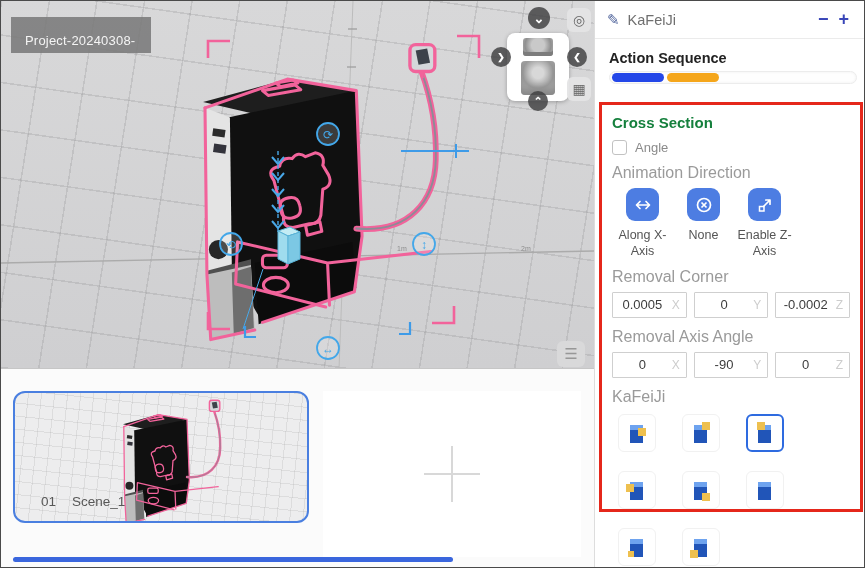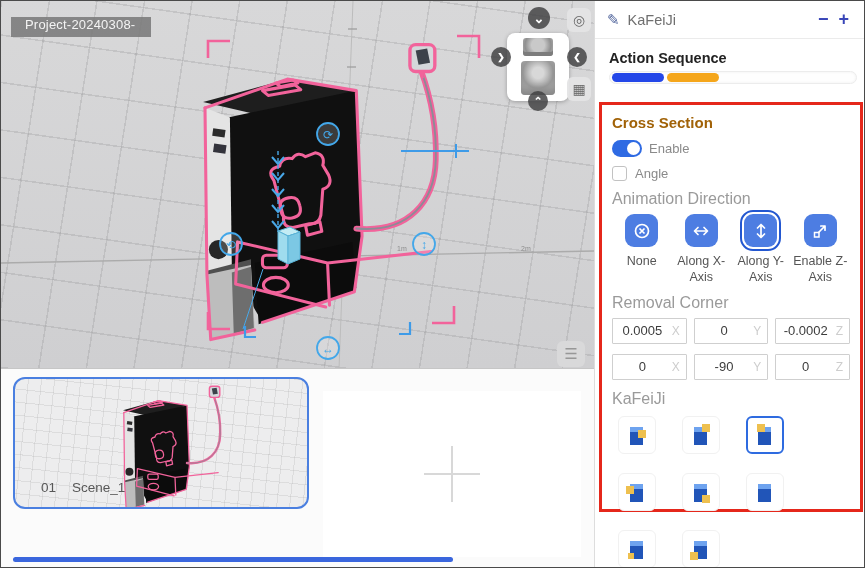--- a/index.html
+++ b/index.html
@@ -7,41 +7,41 @@
   .app { position:relative; width:865px; height:568px; border:1px solid #4a4a4a; overflow:hidden; background:#fff; }
 
   
   .left { position:absolute; left:0; top:0; width:593px; height:566px; }
   .viewport { position:absolute; left:0; top:0; width:593px; height:368px; overflow:hidden;
     background:
       repeating-linear-gradient(99deg, rgba(150,150,152,.30) 0 1.5px, transparent 1.5px 47px),
       repeating-linear-gradient(8deg, rgba(150,150,152,.30) 0 1.5px, transparent 1.5px 47px),
       linear-gradient(#d8d8d9,#cfcfd1);
     border-bottom:1px solid #c6c6c6; }
-  .project-label { position:absolute; left:10px; top:16px; padding:0 16px 5px 14px;
+  .project-label { position:absolute; left:10px; top:16px; padding:16px 16px 5px 14px;
     background:rgba(122,122,122,.88); color:#f4f4f4; font-size:13px; letter-spacing:.2px; z-index:5; }
   .scene-svg { position:absolute; left:0; top:0; z-index:2; }
 
   .circ-btn { position:absolute; border-radius:50%; background:rgba(62,62,64,.82); color:#fff;
     display:flex; align-items:center; justify-content:center; z-index:6; font-weight:bold; }
   .sq-btn { position:absolute; border-radius:6px; background:rgba(228,228,229,.95); color:#666;
     display:flex; align-items:center; justify-content:center; z-index:6; }
   .cam-panel { position:absolute; left:506px; top:32px; width:62px; height:68px; background:#fff;
     border-radius:8px; box-shadow:0 1px 4px rgba(0,0,0,.28); z-index:4; }
   .cam-thumb1 { position:absolute; left:16px; top:5px; width:30px; height:18px; border-radius:3px;
     background:radial-gradient(circle at 50% 40%, #c9c9c9 0 35%, #8f8f8f 70%, #b9b9b9); box-shadow:inset 0 -4px 0 #7c7c7c; }
   .cam-thumb2 { position:absolute; left:14px; top:28px; width:34px; height:34px; border-radius:4px;
     background:radial-gradient(circle at 50% 35%, #d8d8d8 0 20%, #9a9a9a 55%, #c4c4c4); box-shadow:inset 0 -6px 6px #888; }
   .list-btn { position:absolute; left:556px; top:340px; width:28px; height:26px; border-radius:6px;
     background:#d9d9da; color:#979797; display:flex; align-items:center; justify-content:center; font-size:15px; z-index:6; }
   .scale-label { position:absolute; font-size:7px; color:#8e8e8e; z-index:3; }
 
   
   .bottom { position:absolute; left:0; top:368px; width:593px; height:198px; background:#fbfbfb; }
-  .scene-card { position:absolute; left:12px; top:8px; width:296px; height:132px; border-radius:12px;
+  .scene-card { position:absolute; left:12px; top:22px; width:296px; height:132px; border-radius:12px;
     border:2.5px solid #4a7fe0; overflow:hidden;
     background:
       repeating-linear-gradient(96deg, rgba(160,160,160,.22) 0 1px, transparent 1px 13px),
       repeating-linear-gradient(6deg, rgba(160,160,160,.22) 0 1px, transparent 1px 13px),
       #ededee; padding-left: 24px; }
   .scene-card .label { position:absolute; left:26px; bottom:12px; font-size:13.5px; color:#575757; display:flex; gap:16px; }
   .thumb-svg { position:absolute; left:96px; top:4px; }
   .empty-card { position:absolute; left:322px; top:22px; width:258px; height:166px; background:#fff; }
   .plus-mark { position:absolute; left:50%; top:50%; width:56px; height:56px; transform:translate(-50%,-50%); }
   .plus-mark:before, .plus-mark:after { content:""; position:absolute; background:#d8d8d8; }
@@ -59,21 +59,21 @@
 
   .seq-label { position:absolute; left:14px; top:49px; font-size:14.5px; font-weight:bold; color:#222; }
   .seq-track { position:absolute; left:14px; top:70px; width:248px; height:13px; border-radius:7px;
     background:#fefefe; border:1px solid #ececec; box-shadow:inset 0 0 3px rgba(0,0,0,.06); }
   .seq-seg { position:absolute; top:1px; height:9px; border-radius:5px; }
   .seq-seg.blue { left:2px; width:52px; background:#2447e8; }
   .seq-seg.orange { left:57px; width:52px; background:#f5a61b; }
 
   .red-box { position:absolute; left:4px; top:101px; width:264px; height:410px; border:3px solid #e5271b;
     padding:7px 10px; }
-  .cs-title { font-size:15px; font-weight:bold; color:#a16207; margin:2px 0 9px; }
+  .cs-title { font-size:15px; font-weight:bold; color:#15803d; margin:2px 0 9px; }
   .row { display:flex; align-items:center; margin-bottom:9px; }
   .toggle { width:30px; height:17px; border-radius:9px; background:#2e6ae3; position:relative; margin-right:7px; }
   .toggle .knob { position:absolute; right:2px; top:2px; width:13px; height:13px; border-radius:50%; background:#fff; }
   .checkbox { width:15px; height:15px; border:1.5px solid #c2c2c2; border-radius:3px; background:#fff; margin-right:8px; }
   .gray-lbl { font-size:13px; color:#8a8a8a; }
   .sec-lbl { font-size:16px; color:#9a9a9a; margin:4px 0 6px; }
 
   .dir-row { display:flex; margin-bottom:8px; }
   .dir-col { width:61px; display:flex; flex-direction:column; align-items:center; }
   .dir-btn { width:33px; height:33px; border-radius:9px; background:#4d7de2; display:flex;
@@ -259,75 +259,62 @@
     <div class="seq-label">Action Sequence</div>
     <div class="seq-track">
       <div class="seq-seg blue"></div>
       <div class="seq-seg orange"></div>
     </div>
 
     <div class="red-box">
       <div class="cs-title">Cross Section</div>
 
       <div class="row">
-        <div class="toggle">
-            <div class="knob"></div>
-          </div>
-        <span class="gray-lbl">Enable</span>
-      </div>
-      <div class="row">
         <div class="checkbox"></div>
         <span class="gray-lbl">Angle</span>
       </div>
 
       <div class="sec-lbl">Animation Direction</div>
       <div class="dir-row">
+        <div class="dir-col">
+          <div class="dir-btn">
+            <svg width="20" height="20" viewBox="0 0 20 20">
+              <path d="M4 10 H16 M7 6.5 L3.5 10 L7 13.5 M13 6.5 L16.5 10 L13 13.5" fill="none" stroke="#fff" stroke-width="1.7" stroke-linecap="round" stroke-linejoin="round"></path>
+            </svg>
+          </div>
+          <div class="dir-lbl">Along X-Axis</div>
+        </div>
         <div class="dir-col">
           <div class="dir-btn">
             <svg width="20" height="20" viewBox="0 0 20 20">
               <circle cx="10" cy="10" r="6.5" fill="none" stroke="#fff" stroke-width="1.7"></circle>
               <path d="M7.5 7.5 L12.5 12.5 M12.5 7.5 L7.5 12.5" stroke="#fff" stroke-width="1.7"></path>
             </svg>
           </div>
           <div class="dir-lbl">None</div>
         </div>
         <div class="dir-col">
           <div class="dir-btn">
             <svg width="20" height="20" viewBox="0 0 20 20">
-              <path d="M4 10 H16 M7 6.5 L3.5 10 L7 13.5 M13 6.5 L16.5 10 L13 13.5" fill="none" stroke="#fff" stroke-width="1.7" stroke-linecap="round" stroke-linejoin="round"></path>
-            </svg>
-          </div>
-          <div class="dir-lbl">Along X-Axis</div>
-        </div>
-        <div class="dir-col">
-          <div class="dir-btn selected">
-            <svg width="20" height="20" viewBox="0 0 20 20">
-              <path d="M10 4 V16 M6.5 7 L10 3.5 L13.5 7 M6.5 13 L10 16.5 L13.5 13" fill="none" stroke="#fff" stroke-width="1.7" stroke-linecap="round" stroke-linejoin="round"></path>
-            </svg>
-          </div>
-          <div class="dir-lbl">Along Y-Axis</div>
-        </div>
-        <div class="dir-col">
-          <div class="dir-btn">
-            <svg width="20" height="20" viewBox="0 0 20 20">
               <rect x="4.5" y="11.5" width="4.5" height="4.5" fill="none" stroke="#fff" stroke-width="1.5"></rect>
               <path d="M8.5 11.5 L15 5 M10.8 5 H15 V9.2" fill="none" stroke="#fff" stroke-width="1.7" stroke-linecap="round" stroke-linejoin="round"></path>
             </svg>
           </div>
           <div class="dir-lbl">Enable Z-Axis</div>
         </div>
       </div>
 
       <div class="sec-lbl">Removal Corner</div>
       <div class="inputs">
         <div class="field"><input value="0.0005" style=""><span class="axis">X</span></div>
         <div class="field"><input value="0" style=""><span class="axis">Y</span></div>
         <div class="field"><input value="-0.0002" style=""><span class="axis">Z</span></div>
       </div>
 
+      <div class="sec-lbl">Removal Axis Angle</div>
       <div class="inputs">
         <div class="field"><input value="0" style=""><span class="axis">X</span></div>
         <div class="field"><input value="-90" style=""><span class="axis">Y</span></div>
         <div class="field"><input value="0" style=""><span class="axis">Z</span></div>
       </div>
 
       <div class="sec-lbl">KaFeiJi</div>
       <div class="preset-grid">
         <div class="preset">
             <div class="cube v1">

